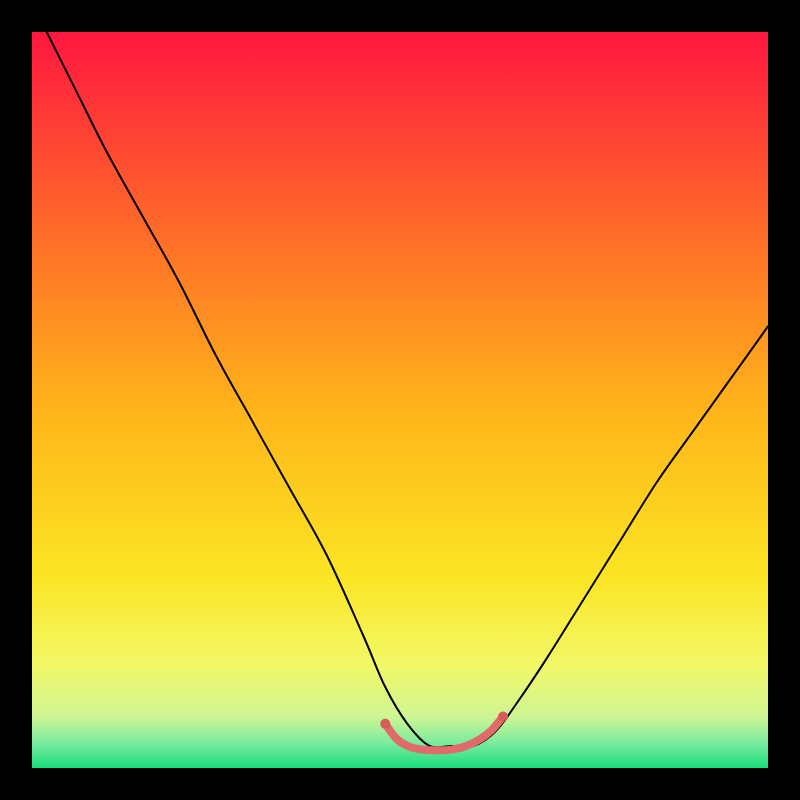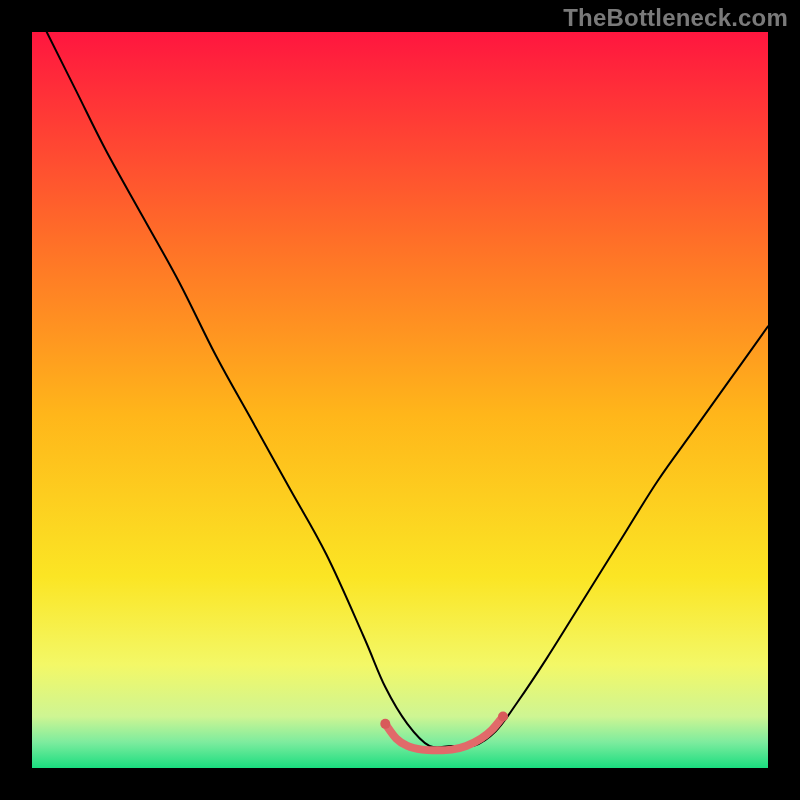--- a/index.html
+++ b/index.html
@@ -39,21 +39,20 @@
   svg {
     display: block;
     width: 736px;
     height: 736px;
   }
 </style>
 </head>
 <body>
 
 <div class="frame">
-  <div class="watermark">TheBottleneck.com</div>
 
   <div class="plot">
     <svg id="chart-svg" viewBox="0 0 736 736" preserveAspectRatio="none">
       <defs>
         <linearGradient id="bg-grad" x1="0" y1="0" x2="0" y2="1">
             <stop offset="0.00%" stop-color="#ff163f"></stop>
             <stop offset="28.00%" stop-color="#ff6e28"></stop>
             <stop offset="52.00%" stop-color="#ffb61a"></stop>
             <stop offset="74.00%" stop-color="#fbe524"></stop>
             <stop offset="86.00%" stop-color="#f3f867"></stop>

